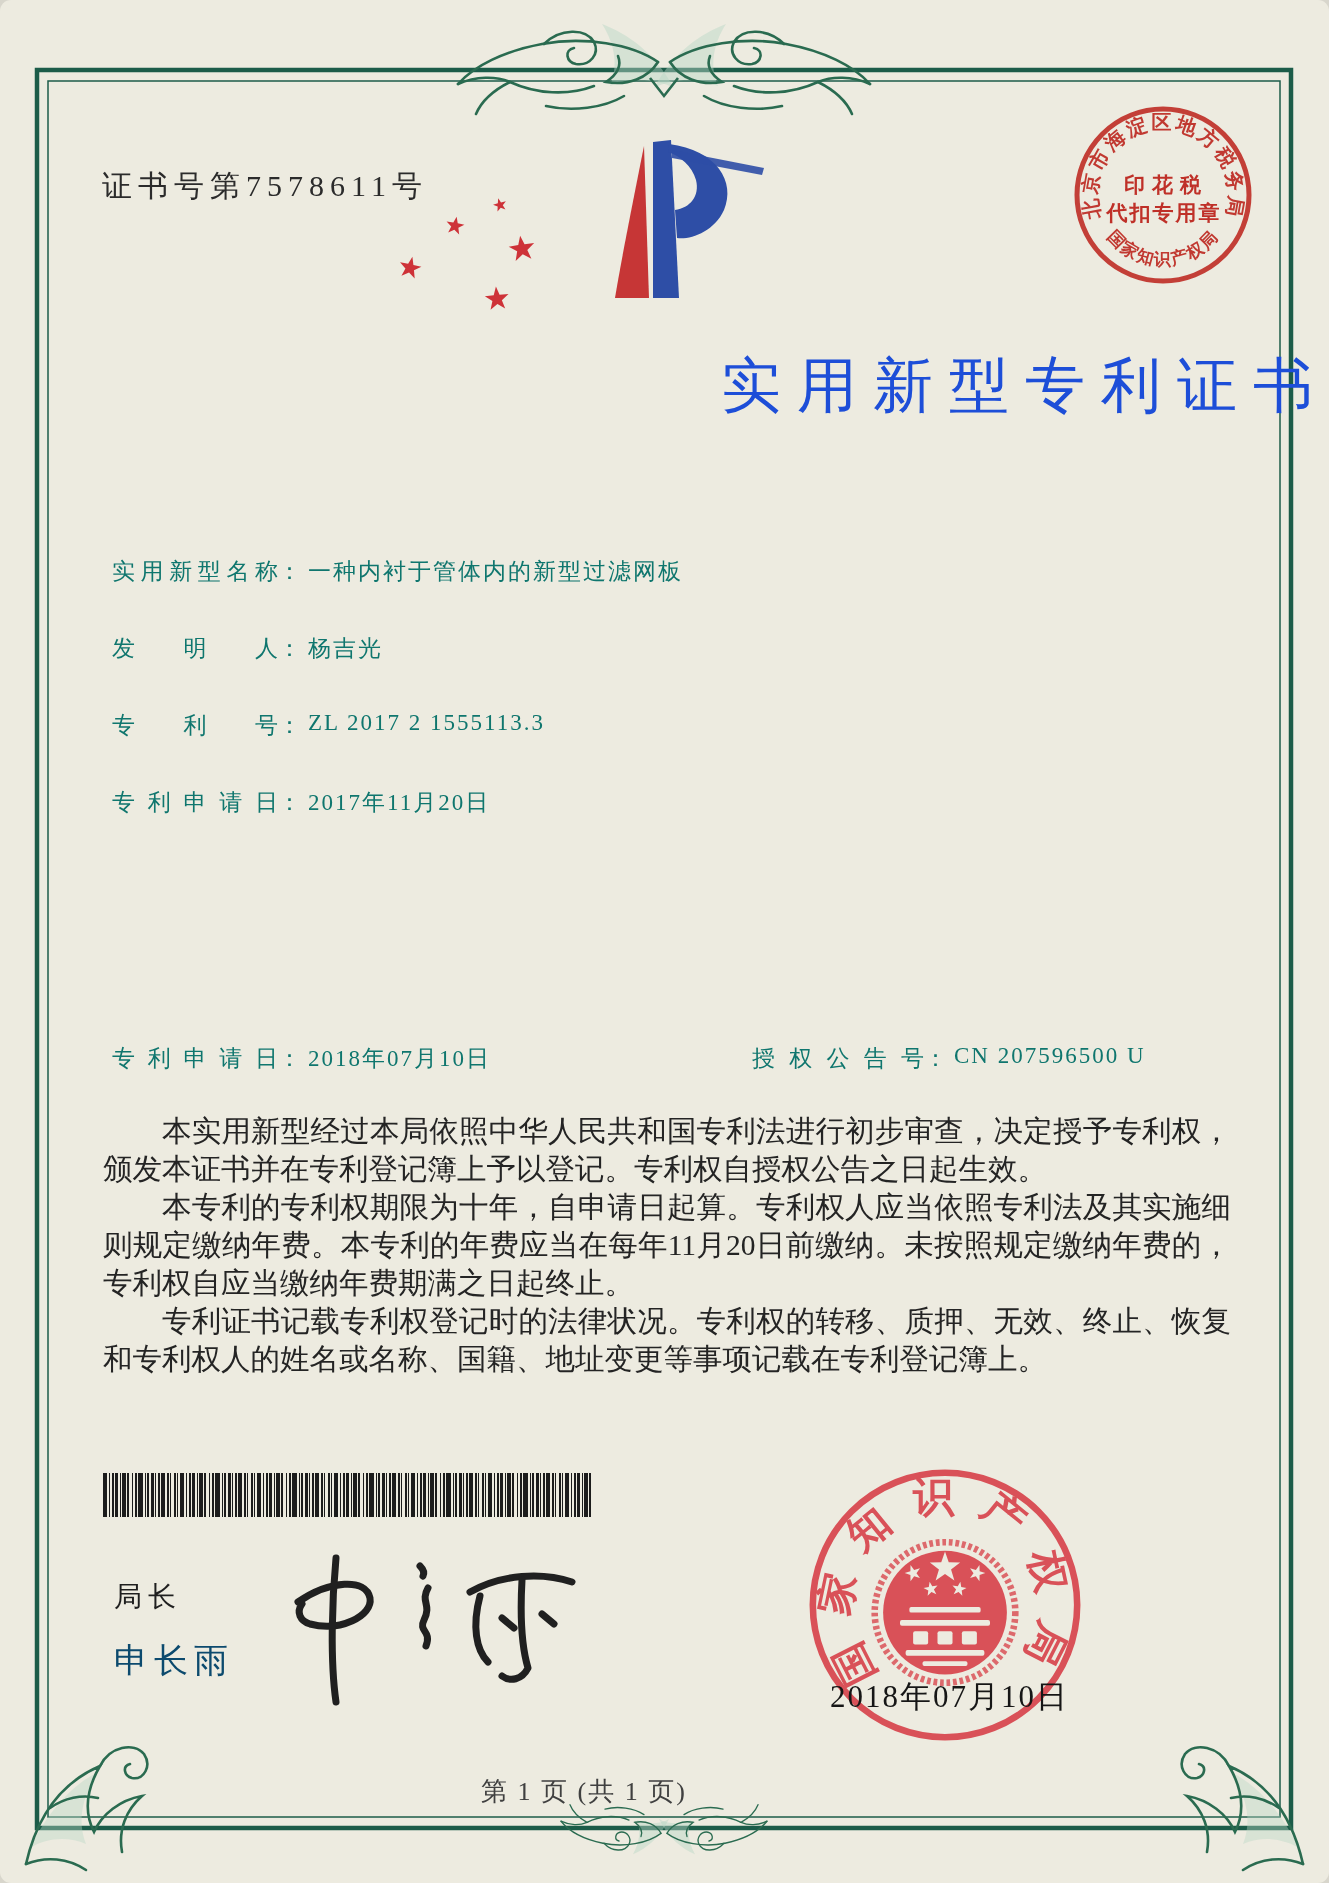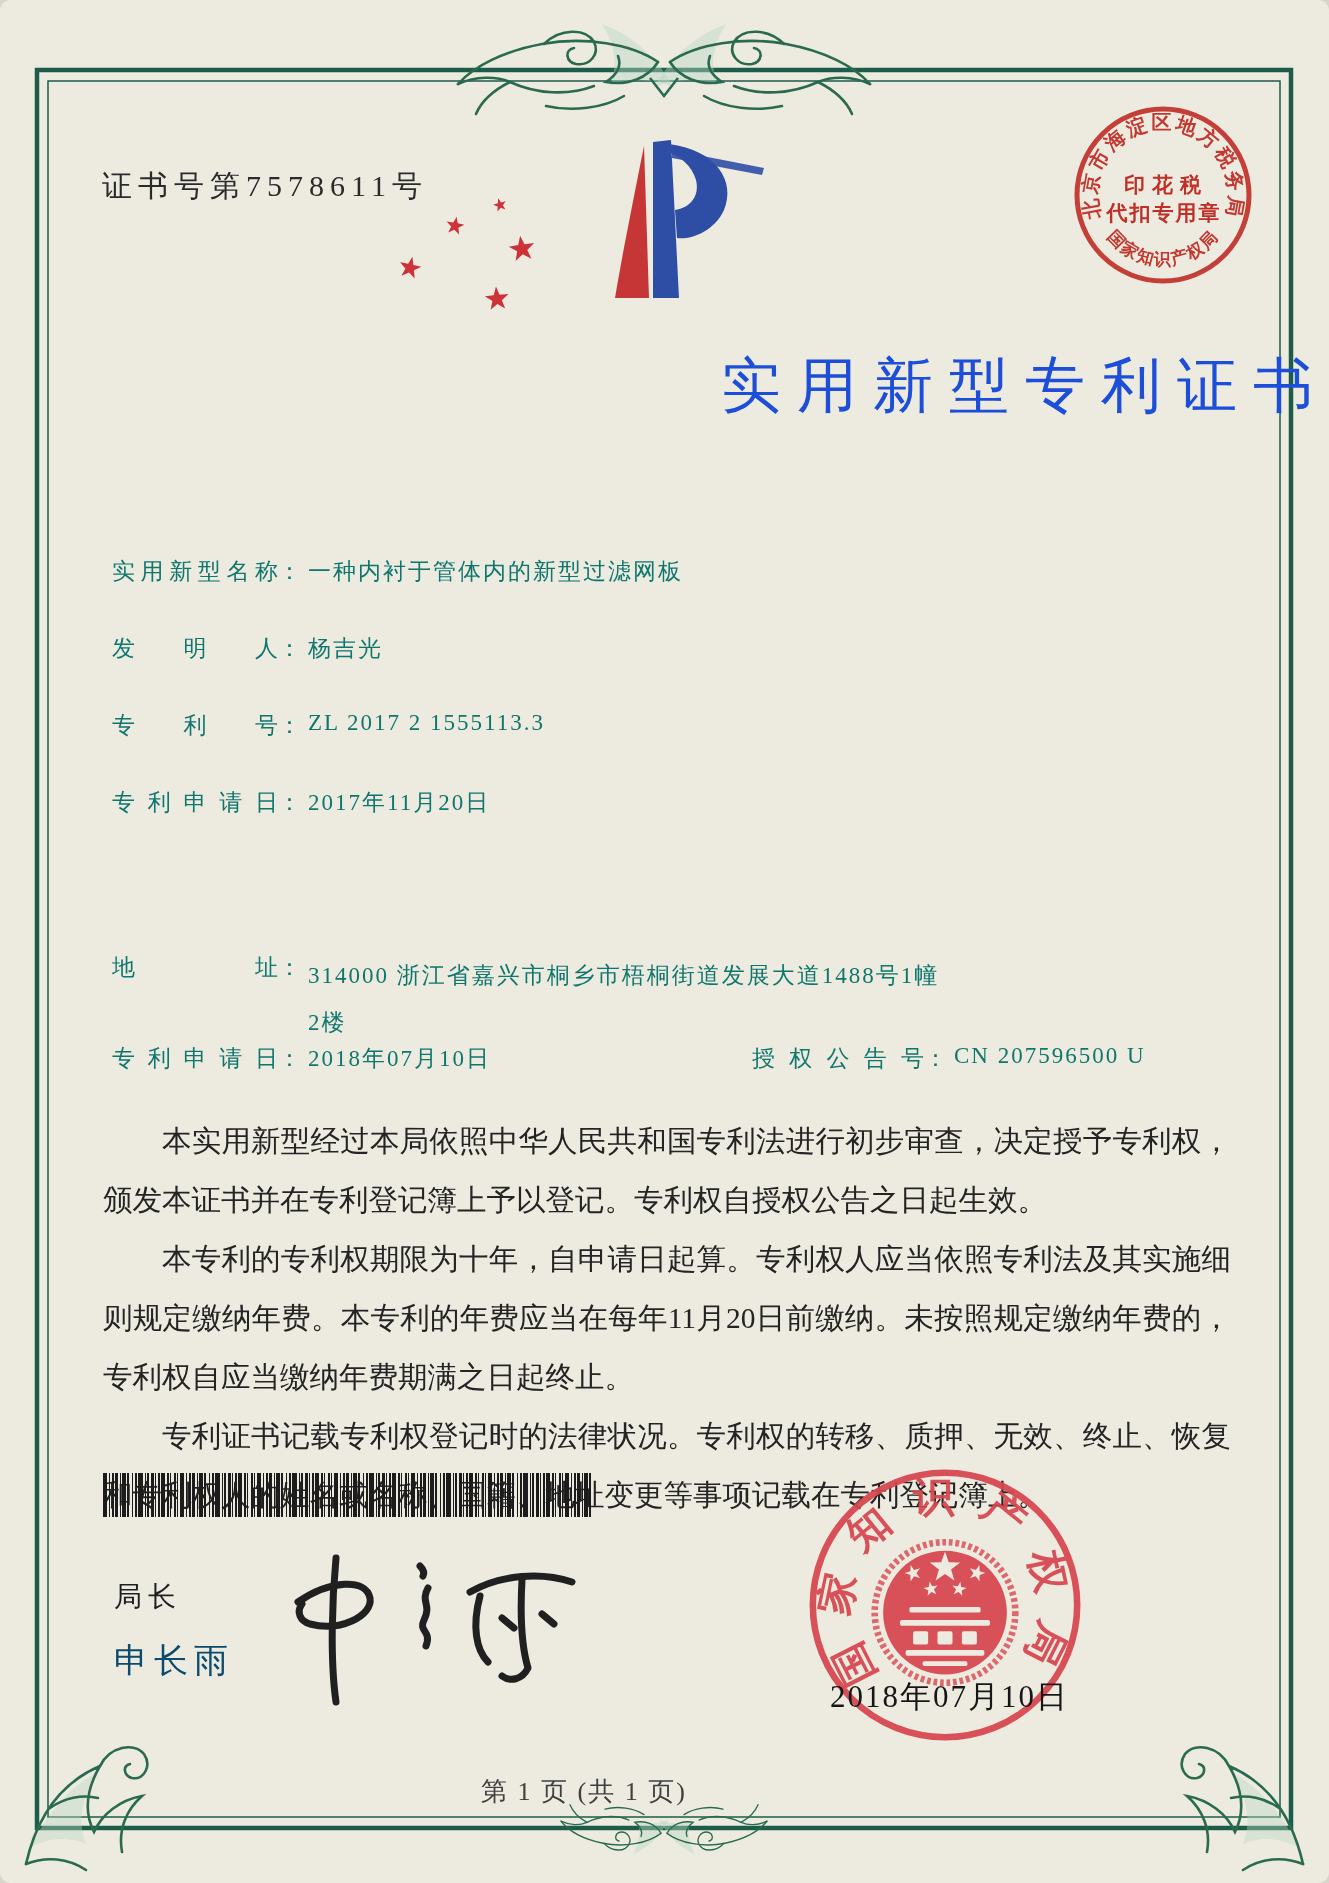--- a/index.html
+++ b/index.html
@@ -24,21 +24,21 @@
          letter-spacing:16px;color:#1d4ed8;}
   
   .frow{position:absolute;left:112px;font-size:23px;white-space:nowrap;color:#0f766e;}
   .flabel{display:inline-block;width:166px;text-align:justify;text-align-last:justify;
           text-justify:inter-character;vertical-align:top;}
   .fcolon{display:inline-block;width:30px;vertical-align:top;}
   .fvalue{display:inline-block;vertical-align:top;letter-spacing:2px;}
   .fvalue .vline{display:block;line-height:47px;}
   .grant-no-group{position:absolute;left:640px;top:0;}
   
-  .paras{left:103px;top:1112px;width:1128px;font-size:29.5px;line-height:59px;
+  .paras{left:103px;top:1112px;width:1128px;font-size:29.5px;line-height:38px;
          text-align:justify;color:#242424;}
   .paras p{margin:0;text-indent:2em;}
   
   .sigtitle{left:114px;top:1578px;font-size:28px;font-family:"Liberation Sans","DejaVu Sans",sans-serif;color:#1f1f1f;letter-spacing:6px;}
   .signame{left:114px;top:1638px;font-size:34px;font-family:"Liberation Sans","DejaVu Sans",sans-serif;color:#0c4a6e;letter-spacing:6px;}
   
   .sealdate{left:830px;top:1676px;font-size:31px;letter-spacing:2px;color:#161616;z-index:5;}
   
   .footer{left:404px;top:1774px;width:360px;text-align:center;font-size:26px;letter-spacing:2px;color:#404040;}
   .sealtext{font-family:"Liberation Serif","DejaVu Serif",serif;font-weight:bold;}
@@ -141,23 +141,20 @@
 
   <div class="frow" style="top:710px;">
     <span class="flabel">专利号</span><span class="fcolon">：</span><span class="fvalue">ZL 2017 2 1555113.3</span>
   </div>
 
   <div class="frow" style="top:787px;">
     <span class="flabel">专利申请日</span><span class="fcolon">：</span><span class="fvalue">2017年11月20日</span>
   </div>
 
 
-  <div class="frow" style="top:952px;">
-    <span class="flabel">地址</span><span class="fcolon">：</span><span class="fvalue"><span class="vline">314000 浙江省嘉兴市桐乡市梧桐街道发展大道1488号1幢</span><span class="vline">2楼</span></span>
-  </div>
 
   <div class="frow" style="top:1043px;">
     <span class="flabel">专利申请日</span><span class="fcolon">：</span><span class="fvalue">2018年07月10日</span>
     <span class="grant-no-group">
       <span class="flabel" style="width:172px;">授权公告号</span><span class="fcolon">：</span><span class="fvalue">CN 207596500 U</span>
     </span>
   </div>
 
   <div class="abs paras">
     <p>本实用新型经过本局依照中华人民共和国专利法进行初步审查，决定授予专利权，颁发本证书并在专利登记簿上予以登记。专利权自授权公告之日起生效。</p>

